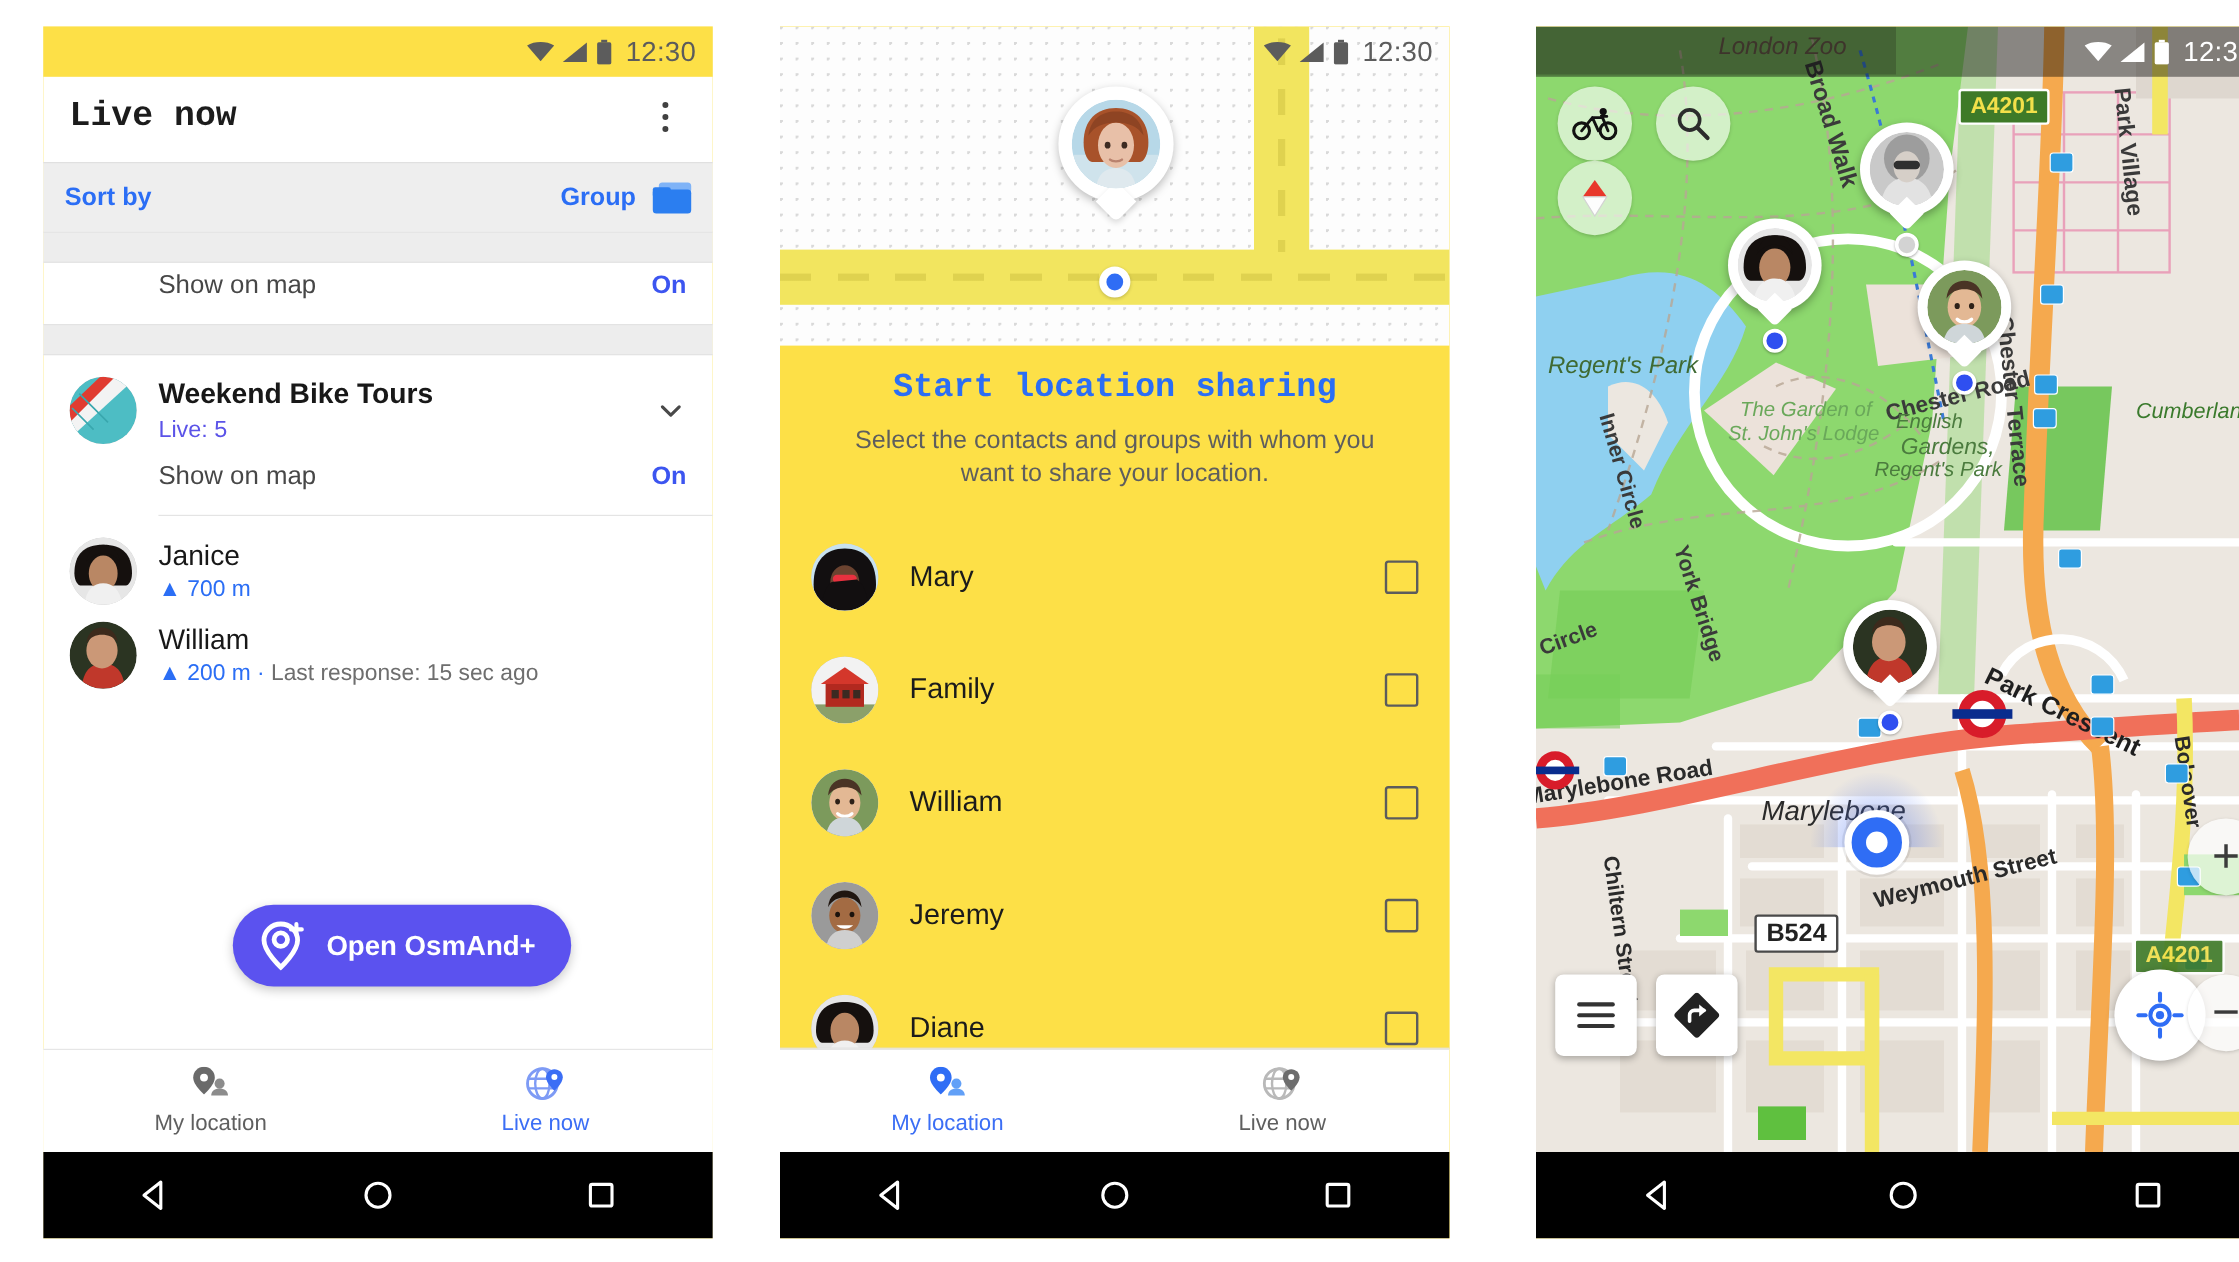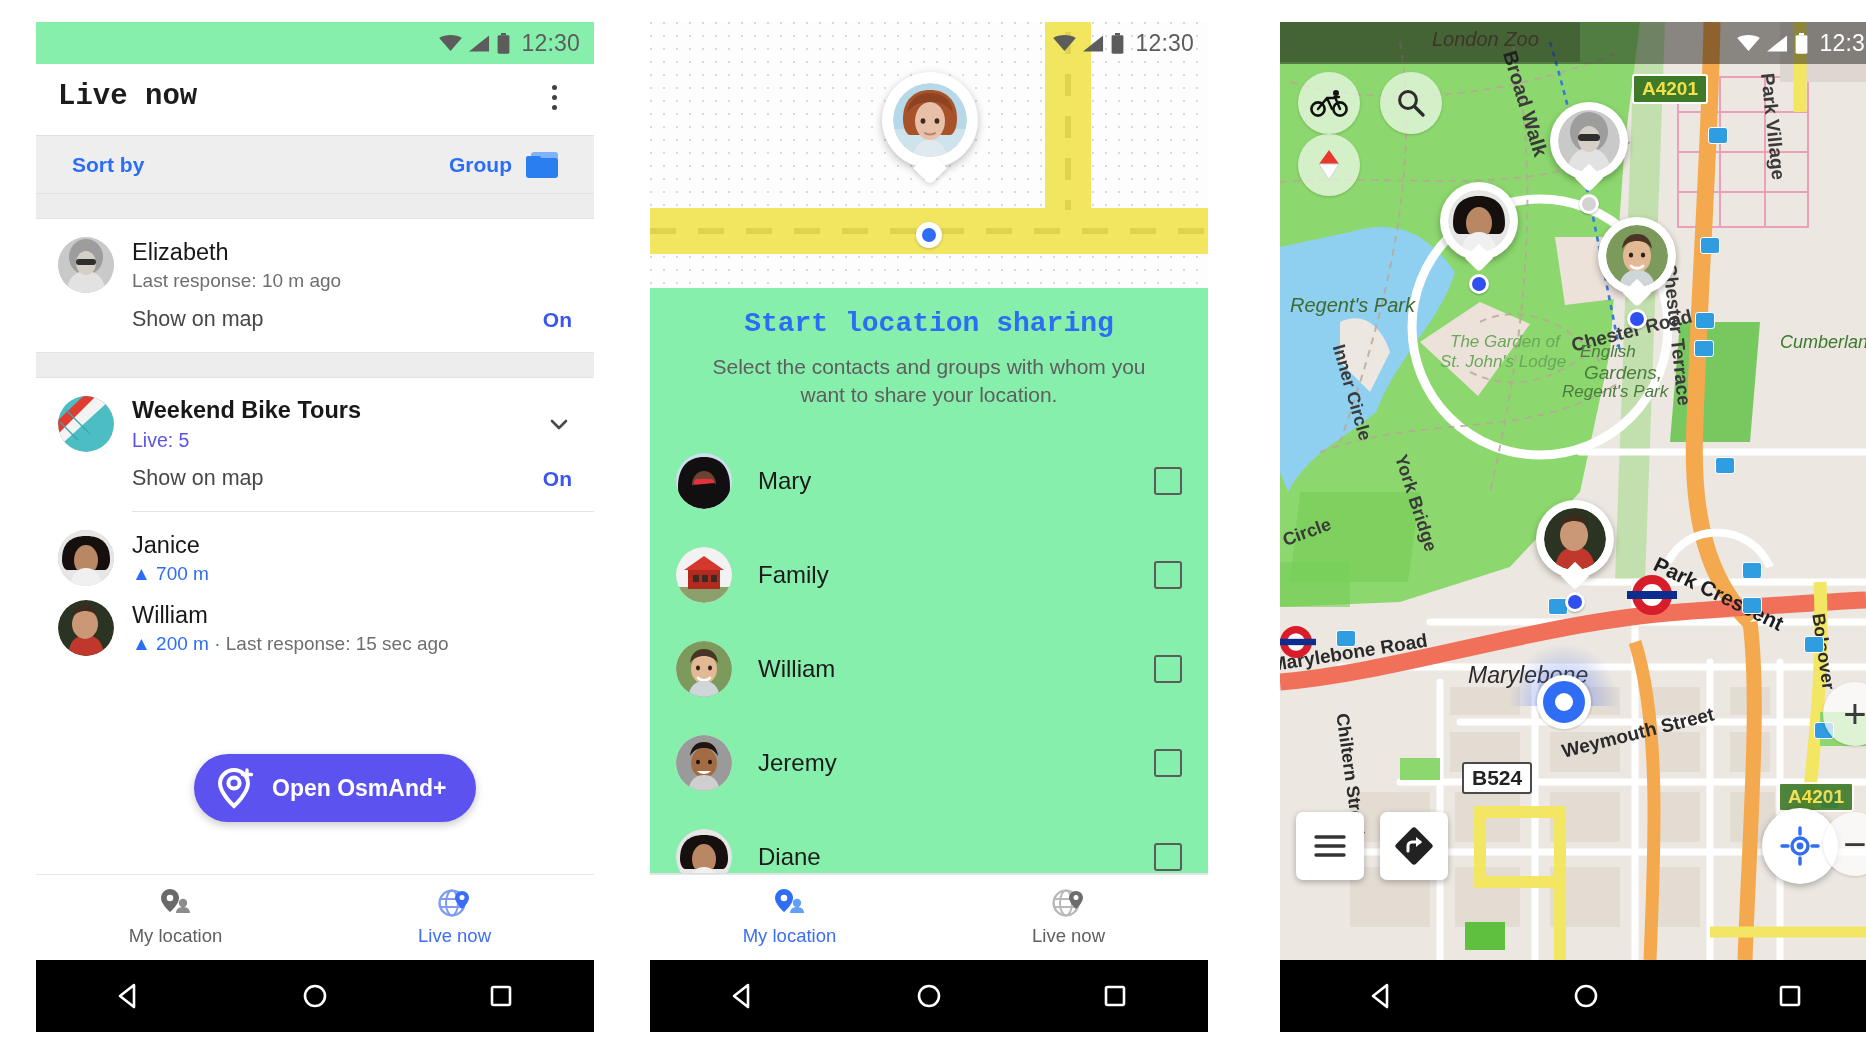--- a/index.html
+++ b/index.html
@@ -5,21 +5,21 @@
   * { box-sizing: border-box; margin: 0; padding: 0; }
   html, body {
     width: 1866px; height: 1052px;
     background: #ffffff;
     font-family: "Liberation Sans", sans-serif;
     overflow: hidden;
   }
   .stage { position: relative; width: 1866px; height: 1052px; background:#fff; }
 
   
-  .phone { position: absolute; background:#86efac; overflow:hidden; }
+  .phone { position: absolute; background:#fde047; overflow:hidden; }
   #phone1 { left: 36px;  top: 22px; width: 558px; height: 1010px; }
   #phone2 { left: 650px; top: 22px; width: 558px; height: 1010px; }
   #phone3 { left: 1280px;top: 22px; width: 612px; height: 1010px; }
 
   
   .statusbar {
     height: 42px; display:flex; align-items:center; justify-content:flex-end;
     gap: 7px; padding-right: 14px; position:relative; z-index: 30;
   }
   .statusbar.light { color:#5c5c5c; }
@@ -37,21 +37,21 @@
     font-weight:700; font-size: 29px; color:#1c1c1c; letter-spacing: 0px;
     padding-top: 10px;
   }
   .p1-sub { font-size: 20.5px; color:#6d6d6d; line-height: 1.32; margin-top: 16px; max-width: 445px;}
   .kebab { position:absolute; right: 26px; top: 16px; width: 28px; height: 34px;
            display:flex; flex-direction:column; align-items:center; justify-content:center; gap:5px; }
   .kebab i { width:5px; height:5px; border-radius:50%; background:#414141; display:block; }
 
   .sortbar {
     margin-top: 22px; height: 58px; background:#eeeeee;
-    display:flex; align-items:center; padding: 0 36px;
+    display:flex; align-items:center; padding: 0 18px;
     border-top:1px solid #e0e0e0;
   }
   .sort-left  { font-size: 21px; color:#2b6ef5; font-weight:600; }
   .sort-right { margin-left:auto; display:flex; align-items:center; gap:14px; }
   .sort-val   { font-size: 21px; color:#2b6ef5; font-weight:600; }
   .folder-ic  { width: 32px; height: 26px; position:relative; }
   .folder-ic .fb { position:absolute; left:0; bottom:0; width:32px; height:20px; background:#2b7ef0; border-radius:2px 3px 3px 3px; }
   .folder-ic .ft { position:absolute; left:0; top:4px; width:15px; height:7px; background:#2b7ef0; border-radius:2px 2px 0 0; }
   .folder-ic .fc { position:absolute; left:5px; top:0px; width:27px; height:9px; background:#7fb3f7; border-radius:3px; }
 
@@ -223,42 +223,20 @@
           <span class="folder-ic">
               <i class="fc"></i>
               <i class="ft"></i>
               <i class="fb"></i>
             </span>
         </span>
       </div>
 
       <div class="spacer-gray"></div>
 
-      <div class="contact-row">
-        <div class="av">
-          <svg viewBox="0 0 56 56" width="56" height="56">
-              <defs>
-                <clipPath id="c1">
-                  <circle cx="28" cy="28" r="28"></circle>
-                </clipPath>
-              </defs>
-            <g clip-path="url(#c1)">
-                <rect width="56" height="56" fill="#c9c9c9"></rect>
-            <ellipse cx="28" cy="20" rx="17" ry="18" fill="#9d9d9d"></ellipse>
-            <path d="M8 56c2-16 10-22 20-22s18 6 20 22z" fill="#e2e2e2"></path>
-            <ellipse cx="28" cy="26" rx="10" ry="12" fill="#d6cfc8"></ellipse>
-            <rect x="18" y="22" width="20" height="6" rx="3" fill="#2f2f2f"></rect>
-              </g>
-            </svg>
-        </div>
-        <div>
-          <div class="c-name">Elizabeth</div>
-          <div class="c-sub">Last response: 10 m ago</div>
-        </div>
-      </div>
       <div class="showrow">
         <span class="lbl">Show on map</span>
         <span class="on">On</span>
       </div>
 
       <div class="spacer-gray"></div>
 
       <div class="contact-row">
         <div class="av">
           <svg viewBox="0 0 56 56" width="56" height="56">

